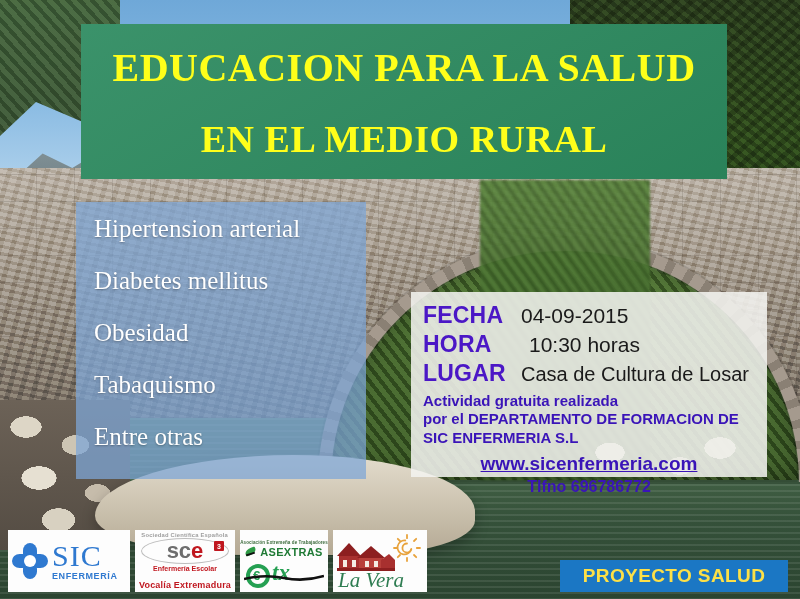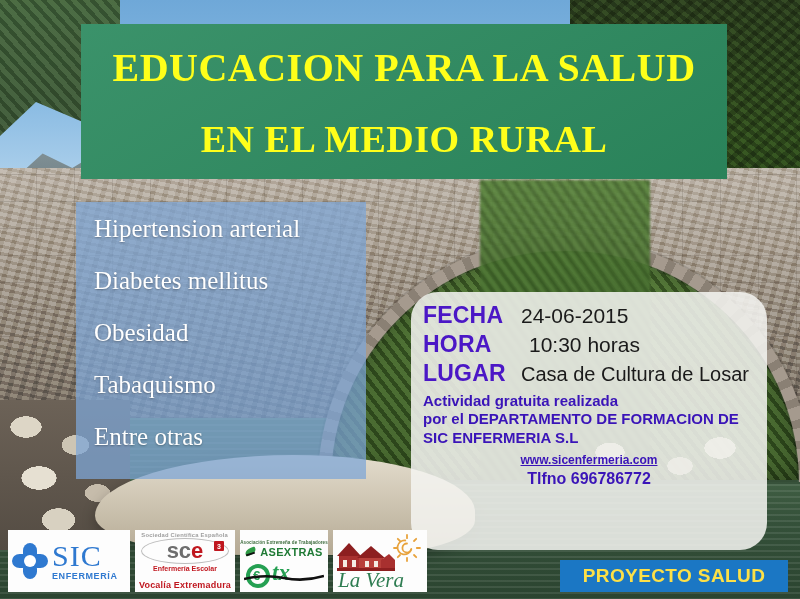--- a/index.html
+++ b/index.html
@@ -179,41 +179,41 @@
     font-family:"Liberation Serif",serif;
     font-size:25px;
     line-height:1;
     margin:0 0 27px 0;
     text-shadow:0 1px 2px rgba(0,0,0,.30);
     white-space:nowrap;
   }
 
   
   .infobox{
-    position:absolute;left:411px;top:292px;width:356px;height:258px;
+    position:absolute;left:411px;top:292px;width:356px;height:185px;
     background:rgba(243,243,240,.87);
-    padding:10px 12px 6px 12px;box-sizing:border-box;border-radius:27px;
+    padding:10px 12px 6px 12px;box-sizing:border-box;
   }
   .inforow{display:flex;align-items:baseline;margin-bottom:2px;}
   .infolabel{
     color:#4b17c6;font-weight:bold;font-size:23px;
     min-width:98px;letter-spacing:.2px;
   }
   .infovalue{color:#1a1a1a;font-size:21px;}
   .infovalue.v-hora{padding-left:8px;}
   .infovalue.v-lugar{font-size:20px;}
 
   .note{
     color:#3a14b8;font-weight:bold;font-size:15px;line-height:1.22;
     margin-top:5px;
   }
   .note div{white-space:nowrap;}
   .weblink{
     display:block;text-align:center;color:#3a14b8;font-weight:bold;
-    font-size:12px;text-decoration:underline;margin-top:6px;
+    font-size:19px;text-decoration:underline;margin-top:6px;
   }
   .phone{
     display:block;text-align:center;color:#3a14b8;font-weight:bold;
     font-size:16px;margin-top:3px;
   }
 
   
   .logos{position:absolute;left:8px;top:530px;display:flex;gap:5px;align-items:flex-start;}
   .logo-card{background:#fdfdfd;box-sizing:border-box;position:relative;overflow:hidden;}
 
@@ -299,21 +299,21 @@
     <div class="topic">Hipertension arterial</div>
     <div class="topic">Diabetes mellitus</div>
     <div class="topic">Obesidad</div>
     <div class="topic">Tabaquismo</div>
     <div class="topic">Entre otras</div>
   </div>
 
   <div class="infobox">
     <div class="inforow">
       <span class="infolabel">FECHA</span>
-      <span class="infovalue">24-06-2015</span>
+      <span class="infovalue">04-09-2015</span>
     </div>
     <div class="inforow">
       <span class="infolabel">HORA</span>
       <span class="infovalue v-hora">10:30 horas</span>
     </div>
     <div class="inforow">
       <span class="infolabel">LUGAR</span>
       <span class="infovalue v-lugar">Casa de Cultura de Losar</span>
     </div>
 

